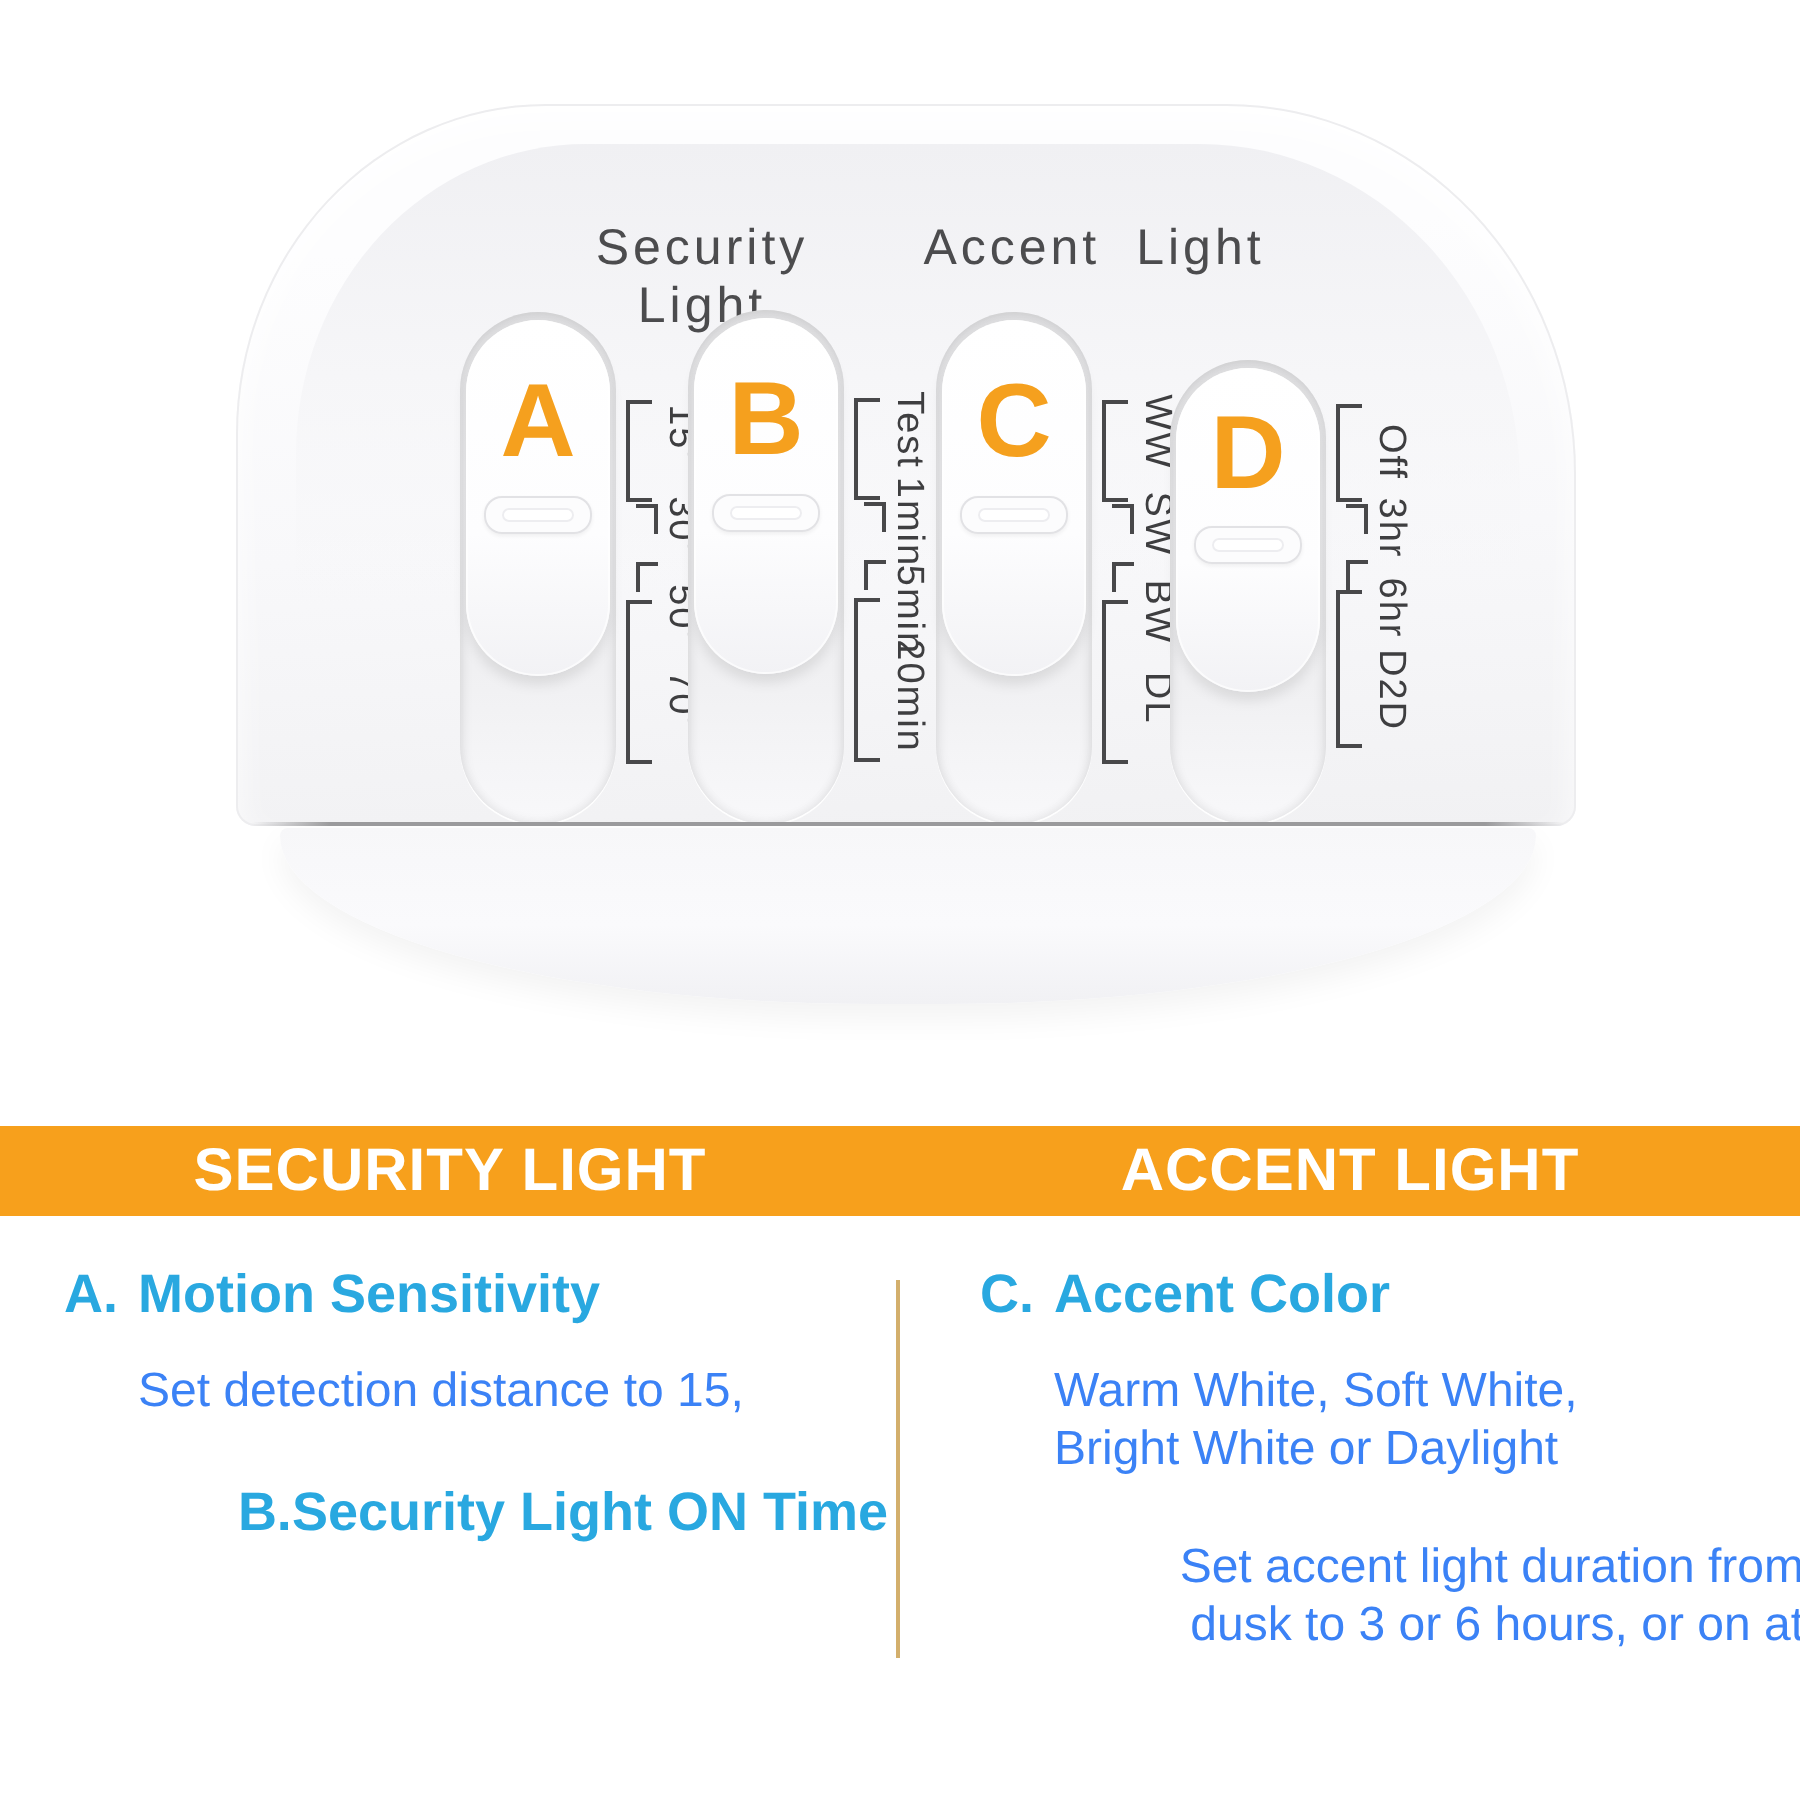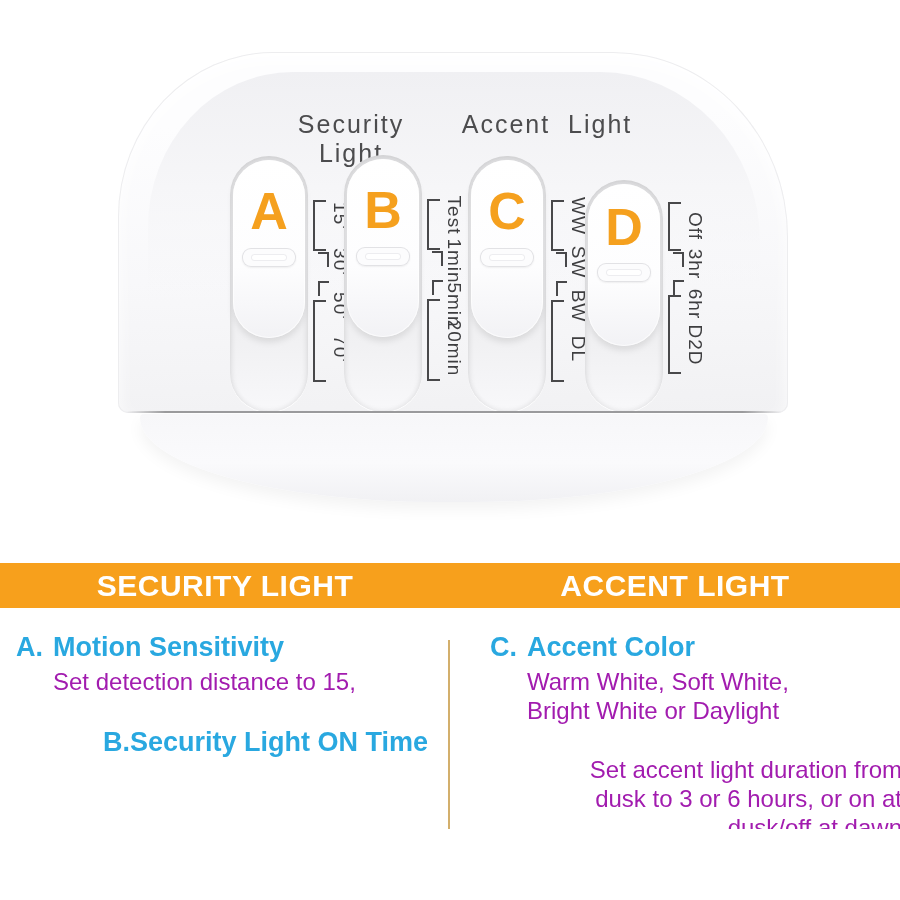--- a/index.html
+++ b/index.html
@@ -69,25 +69,25 @@
   
   .info-bar{position:absolute;left:0;top:563px;width:900px;height:45px;background:#f7a01c;}
   .info-bar .half{position:absolute;top:0;width:450px;height:45px;display:flex;
     align-items:center;justify-content:center;color:#ffffff;font-weight:bold;
     font-size:30px;letter-spacing:.5px;}
   .half.h-left{left:0;} .half.h-right{left:450px;}
 
   .divider{position:absolute;left:448px;top:640px;width:2px;height:216px;background:#d3af6c;}
 
   .col{position:absolute;top:631px;width:412px;}
-  .col-left{left:16px;} .col-right{left:490px;}
+  .col-left{left:32px;} .col-right{left:490px;}
   .section + .section{margin-top:30px;text-align:right;}
   .sec-title{font-size:27px;line-height:32px;font-weight:bold;color:#29a8e0;}
   .sec-title .prefix{display:inline-block;width:37px;}
-  .sec-body{font-size:24px;line-height:29px;color:#a21caf;padding-left:37px;margin-top:4px;}
+  .sec-body{font-size:24px;line-height:29px;color:#3b82f6;padding-left:37px;margin-top:18px;}
   .sec-note{font-size:18px;line-height:21px;color:#404042;padding-left:37px;margin-top:2px;}
 </style>
 </head>
 <body>
 
 <div class="stage">
 
   <div class="device">
     <div class="device-face"></div>
     <div class="device-dome"></div>

